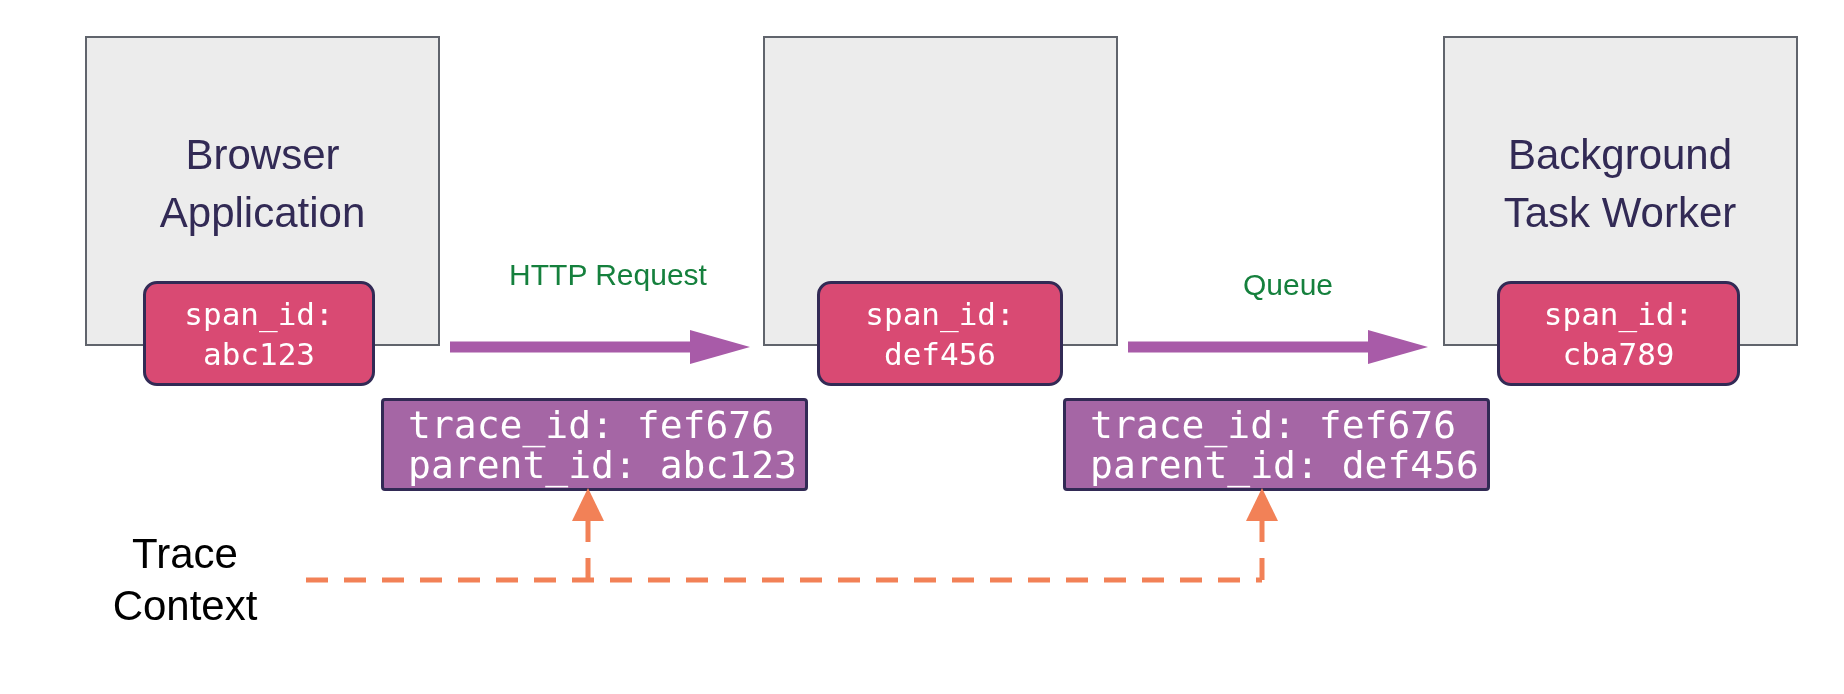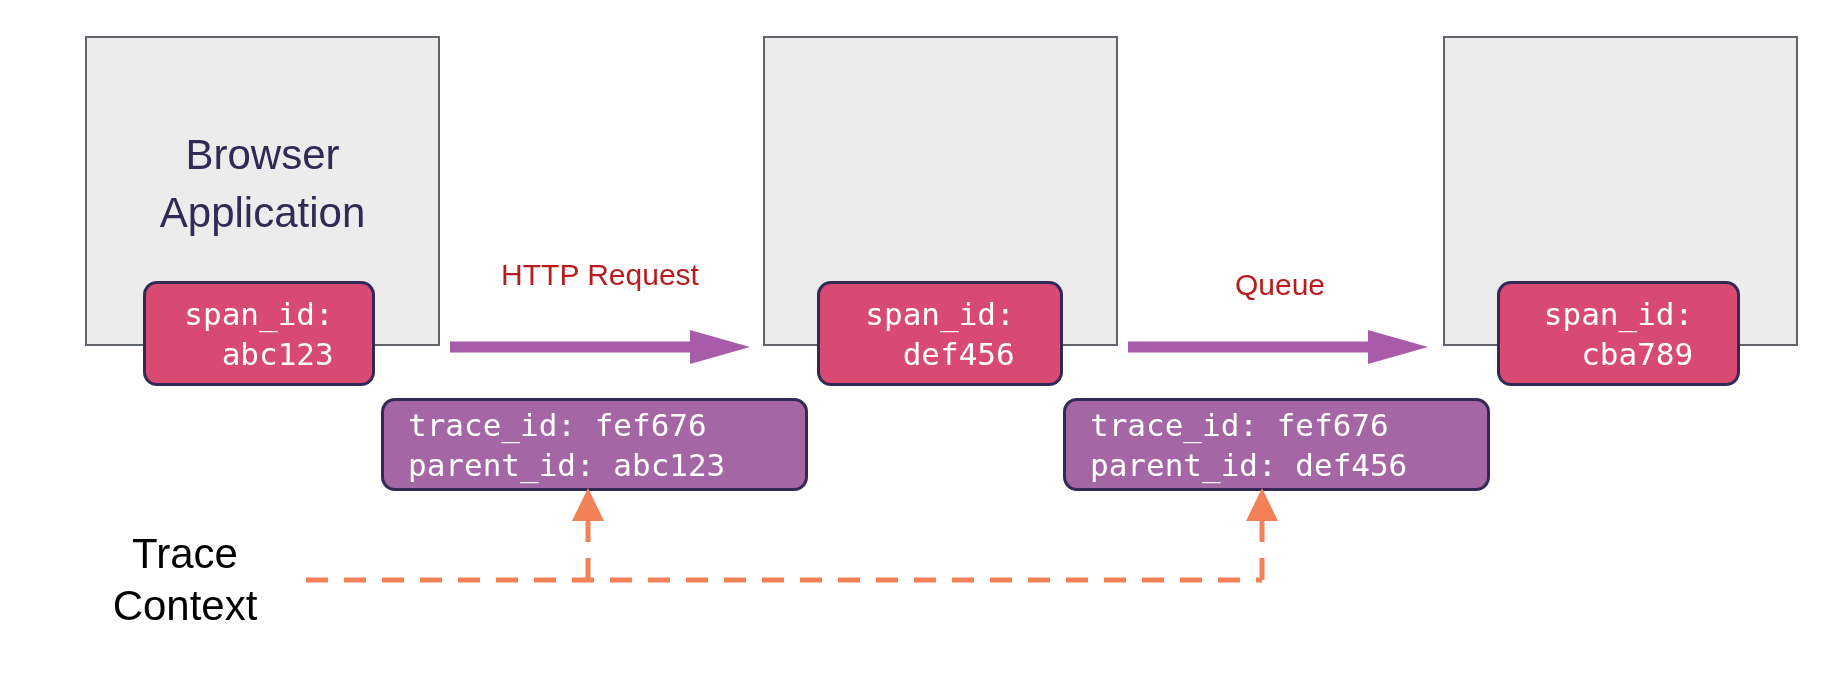--- a/index.html
+++ b/index.html
@@ -41,60 +41,61 @@
   .span-badge {
     position: absolute;
     background: #D94A73;
     border: 3px solid #322A55;
     border-radius: 14px;
     box-sizing: border-box;
     color: #ffffff;
     font-family: "DejaVu Sans Mono", monospace;
     font-size: 31px;
     line-height: 40px;
-    text-align: right;
+    text-align: center;
     display: flex;
     flex-direction: column;
     align-items: center;
     justify-content: center;
     white-space: pre-line;
   }
 
   
   .ctx-box {
     position: absolute;
     background: #A566A5;
     border: 3px solid #322A55;
-    border-radius: 14px;
+    border-radius: 4px;
     box-sizing: border-box;
     color: #ffffff;
     font-family: "DejaVu Sans Mono", monospace;
-    font-size: 31px;
+    font-size: 38px;
     line-height: 40px;
     text-align: left;
     display: flex;
     flex-direction: column;
     align-items: flex-start;
     justify-content: center;
     padding-left: 24px;
     white-space: pre-line;
   }
 
   
   .flow-arrow {
     position: absolute;
     height: 34px;
   }
   .flow-label {
     position: absolute;
-    color: #b91c1c;
+    color: #15803d;
     font-size: 30px;
     line-height: 34px;
     text-align: center;
     font-family: "Liberation Sans", sans-serif;
+    padding-left: 8px;
   }
 
   
   .trace-label {
     position: absolute;
     color: #000000;
     font-size: 42px;
     line-height: 52px;
     text-align: center;
     font-family: "Liberation Sans", sans-serif;
@@ -114,20 +115,22 @@
 
 <div id="canvas">
 
   <div class="service-box" style="left:85px; top:36px; width:355px; height:310px;"></div>
   <div class="service-title" style="left:85px; width:355px; top:126px;">Browser
 Application</div>
 
   <div class="service-box" style="left:763px; top:36px; width:355px; height:310px;"></div>
 
   <div class="service-box" style="left:1443px; top:36px; width:355px; height:310px;"></div>
+  <div class="service-title" style="left:1430px; width:380px; top:126px;">Background
+Task Worker</div>
 
   <div class="flow-label" style="left:440px; width:320px; top:258px;">HTTP Request</div>
   <svg class="flow-arrow" style="left:450px; top:330px; width:300px;" viewBox="0 0 300 34" preserveAspectRatio="none">
     <line x1="0" y1="17" x2="250" y2="17" stroke="#A85BA8" stroke-width="11"></line>
     <polygon points="240,0 300,17 240,34" fill="#A85BA8"></polygon>
   </svg>
 
   <div class="flow-label" style="left:1120px; width:320px; top:268px;">Queue</div>
   <svg class="flow-arrow" style="left:1128px; top:330px; width:300px;" viewBox="0 0 300 34" preserveAspectRatio="none">
     <line x1="0" y1="17" x2="250" y2="17" stroke="#A85BA8" stroke-width="11"></line>

